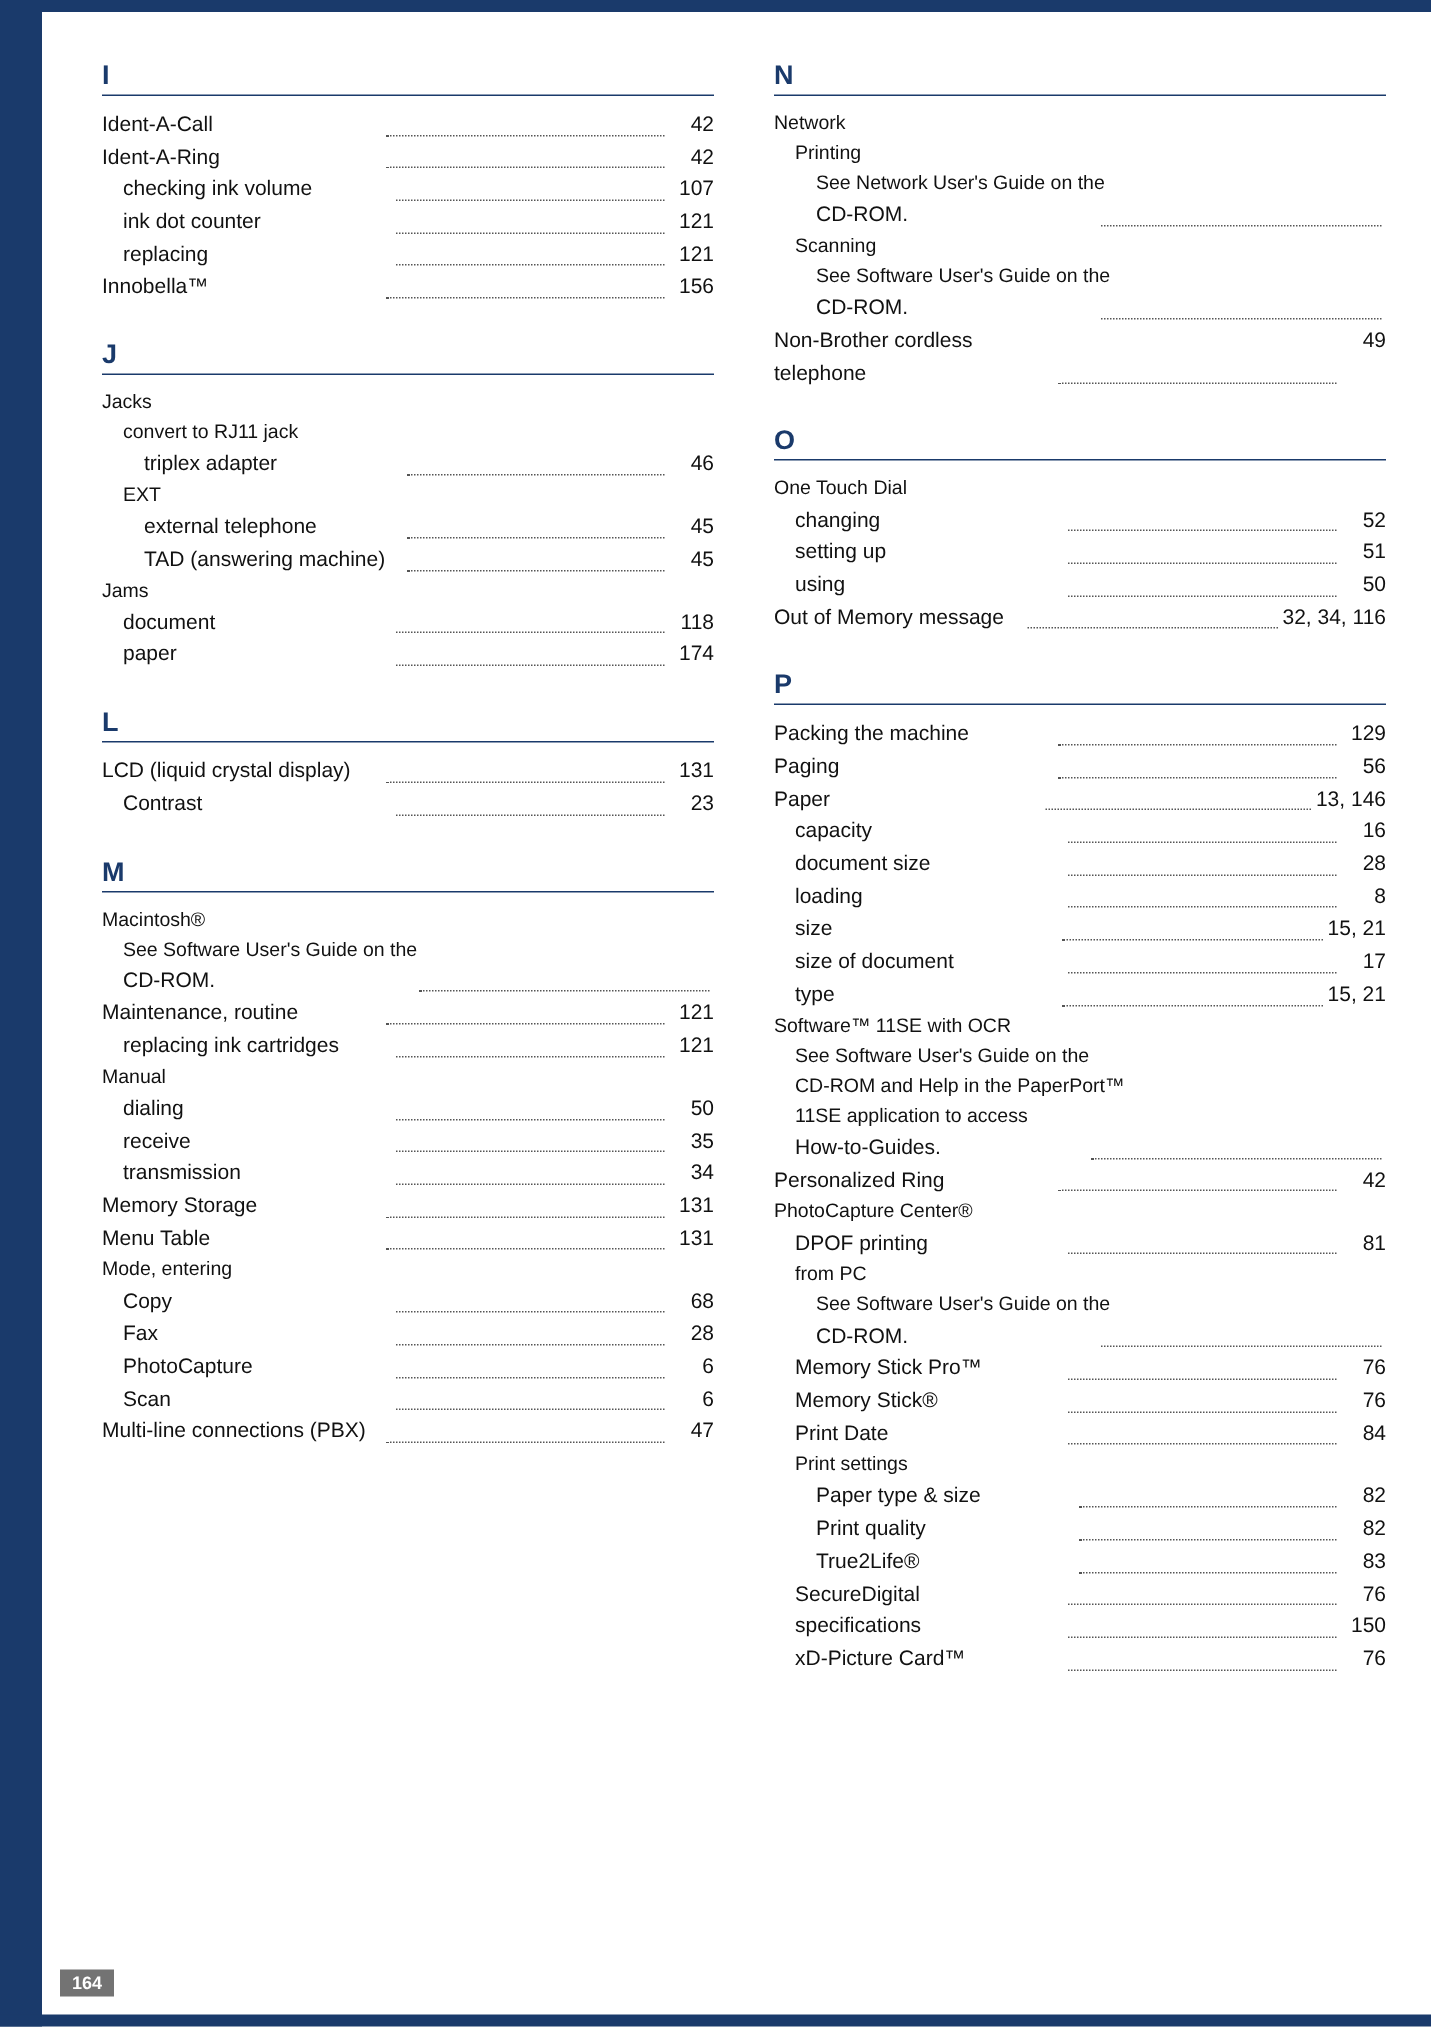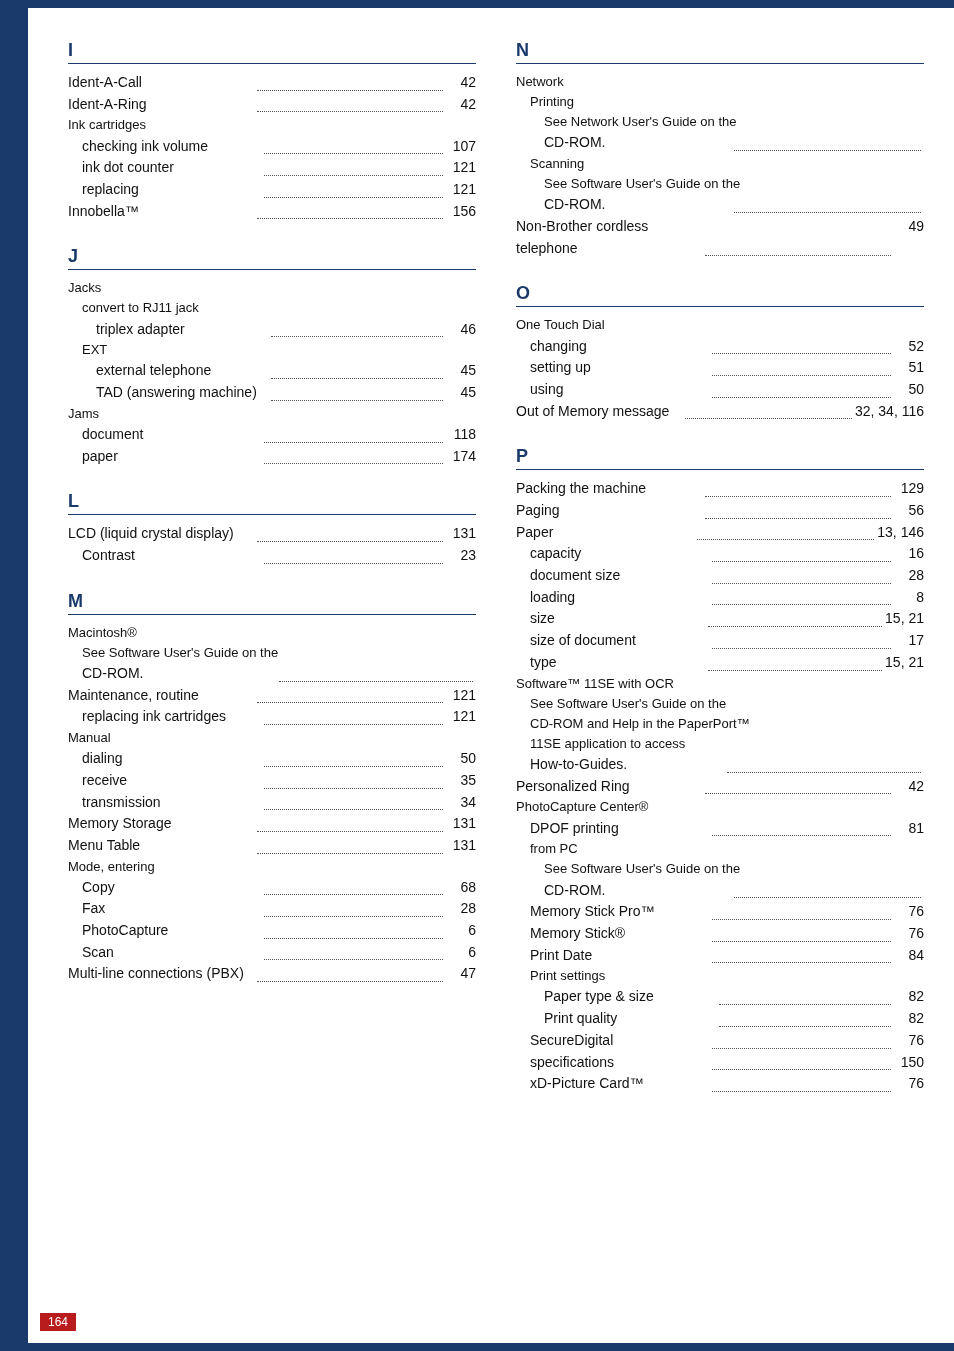--- a/index.html
+++ b/index.html
@@ -86,23 +86,23 @@
     
     .indent1 { padding-left: 14px; }
     .indent2 { padding-left: 28px; }
 
     
     .page-number {
       position: absolute;
       bottom: 20px;
       left: 40px;
       font-size: 12px;
-      font-weight: normal;
+      font-weight: bold;
       color: #fff;
-      background: #b91c1c;
+      background: #737373;
       padding: 2px 8px;
     }
 
     .page-number-inner {
       color: #fff;
     }
 
     
     .bottom-bar {
       position: absolute;
@@ -135,21 +135,20 @@
           <div class="index-entry ">
             <span class="entry-text">Ident-A-Call</span>
             <span class="entry-dots"></span>
             <span class="entry-page">42</span>
           </div>
           <div class="index-entry ">
             <span class="entry-text">Ident-A-Ring</span>
             <span class="entry-dots"></span>
             <span class="entry-page">42</span>
           </div>
-          <div class="entry-full ">Ink cartridges</div>
           <div class="index-entry indent1">
             <span class="entry-text">checking ink volume</span>
             <span class="entry-dots"></span>
             <span class="entry-page">107</span>
           </div>
           <div class="index-entry indent1">
             <span class="entry-text">ink dot counter</span>
             <span class="entry-dots"></span>
             <span class="entry-page">121</span>
           </div>
@@ -419,20 +418,25 @@
           <div class="index-entry indent2">
             <span class="entry-text">Paper type &amp; size</span>
             <span class="entry-dots"></span>
             <span class="entry-page">82</span>
           </div>
           <div class="index-entry indent2">
             <span class="entry-text">Print quality</span>
             <span class="entry-dots"></span>
             <span class="entry-page">82</span>
           </div>
+          <div class="index-entry indent2">
+            <span class="entry-text">True2Life®</span>
+            <span class="entry-dots"></span>
+            <span class="entry-page">83</span>
+          </div>
           <div class="index-entry indent1">
             <span class="entry-text">SecureDigital</span>
             <span class="entry-dots"></span>
             <span class="entry-page">76</span>
           </div>
           <div class="index-entry indent1">
             <span class="entry-text">specifications</span>
             <span class="entry-dots"></span>
             <span class="entry-page">150</span>
           </div>

